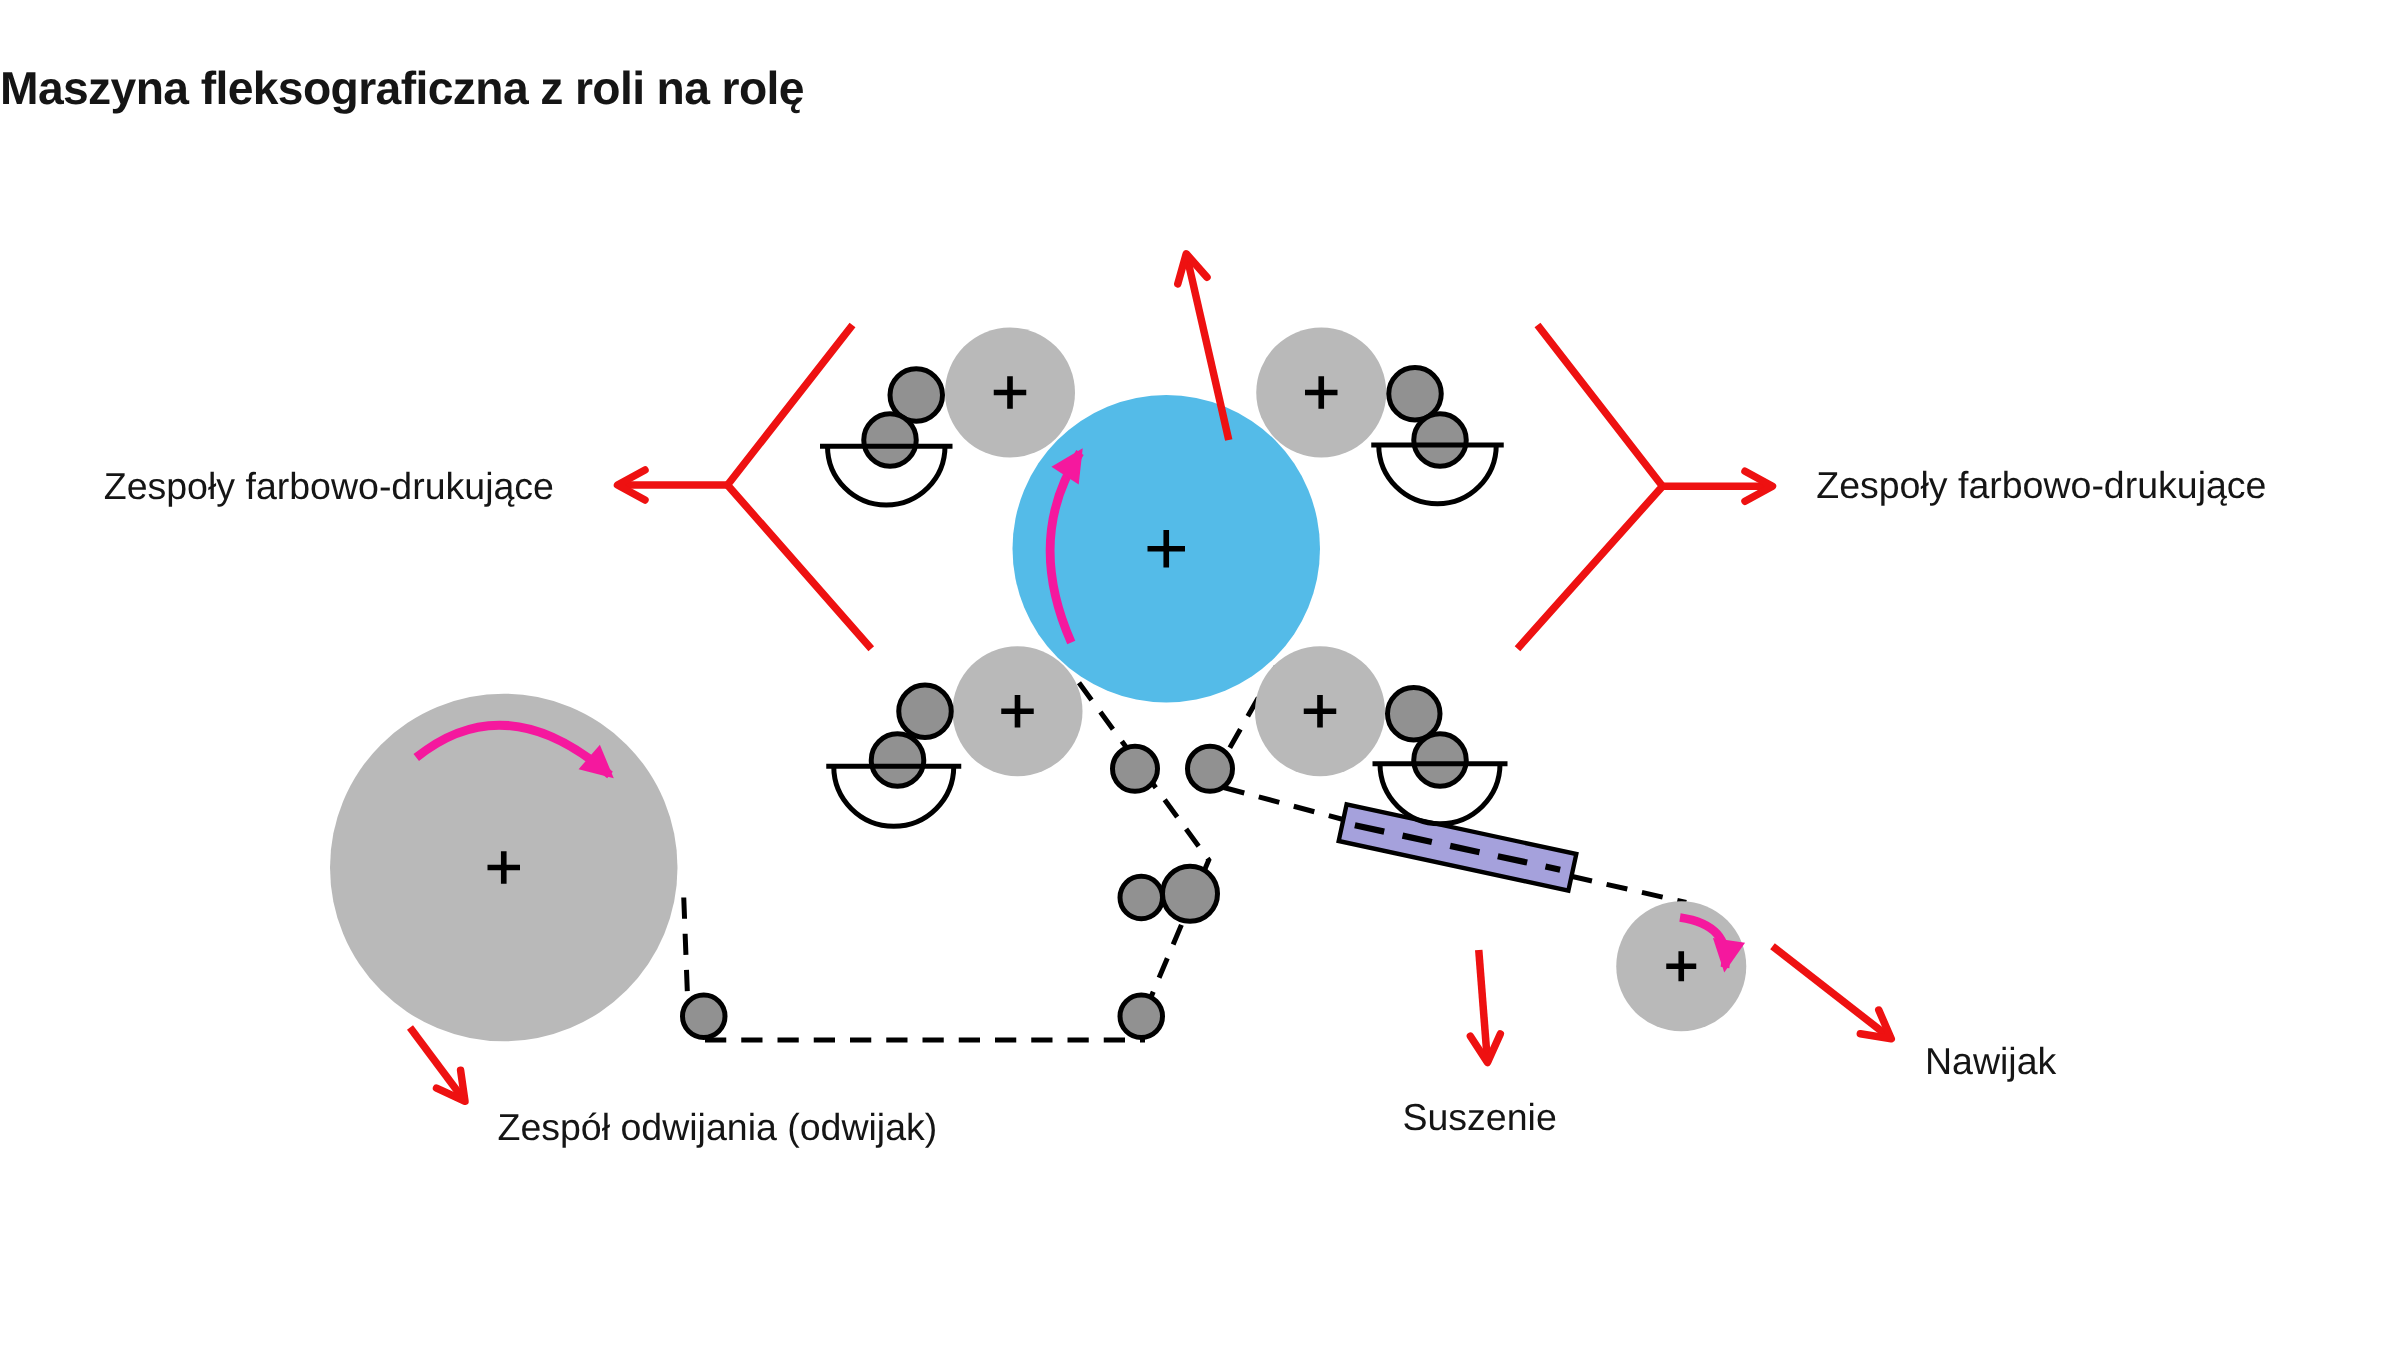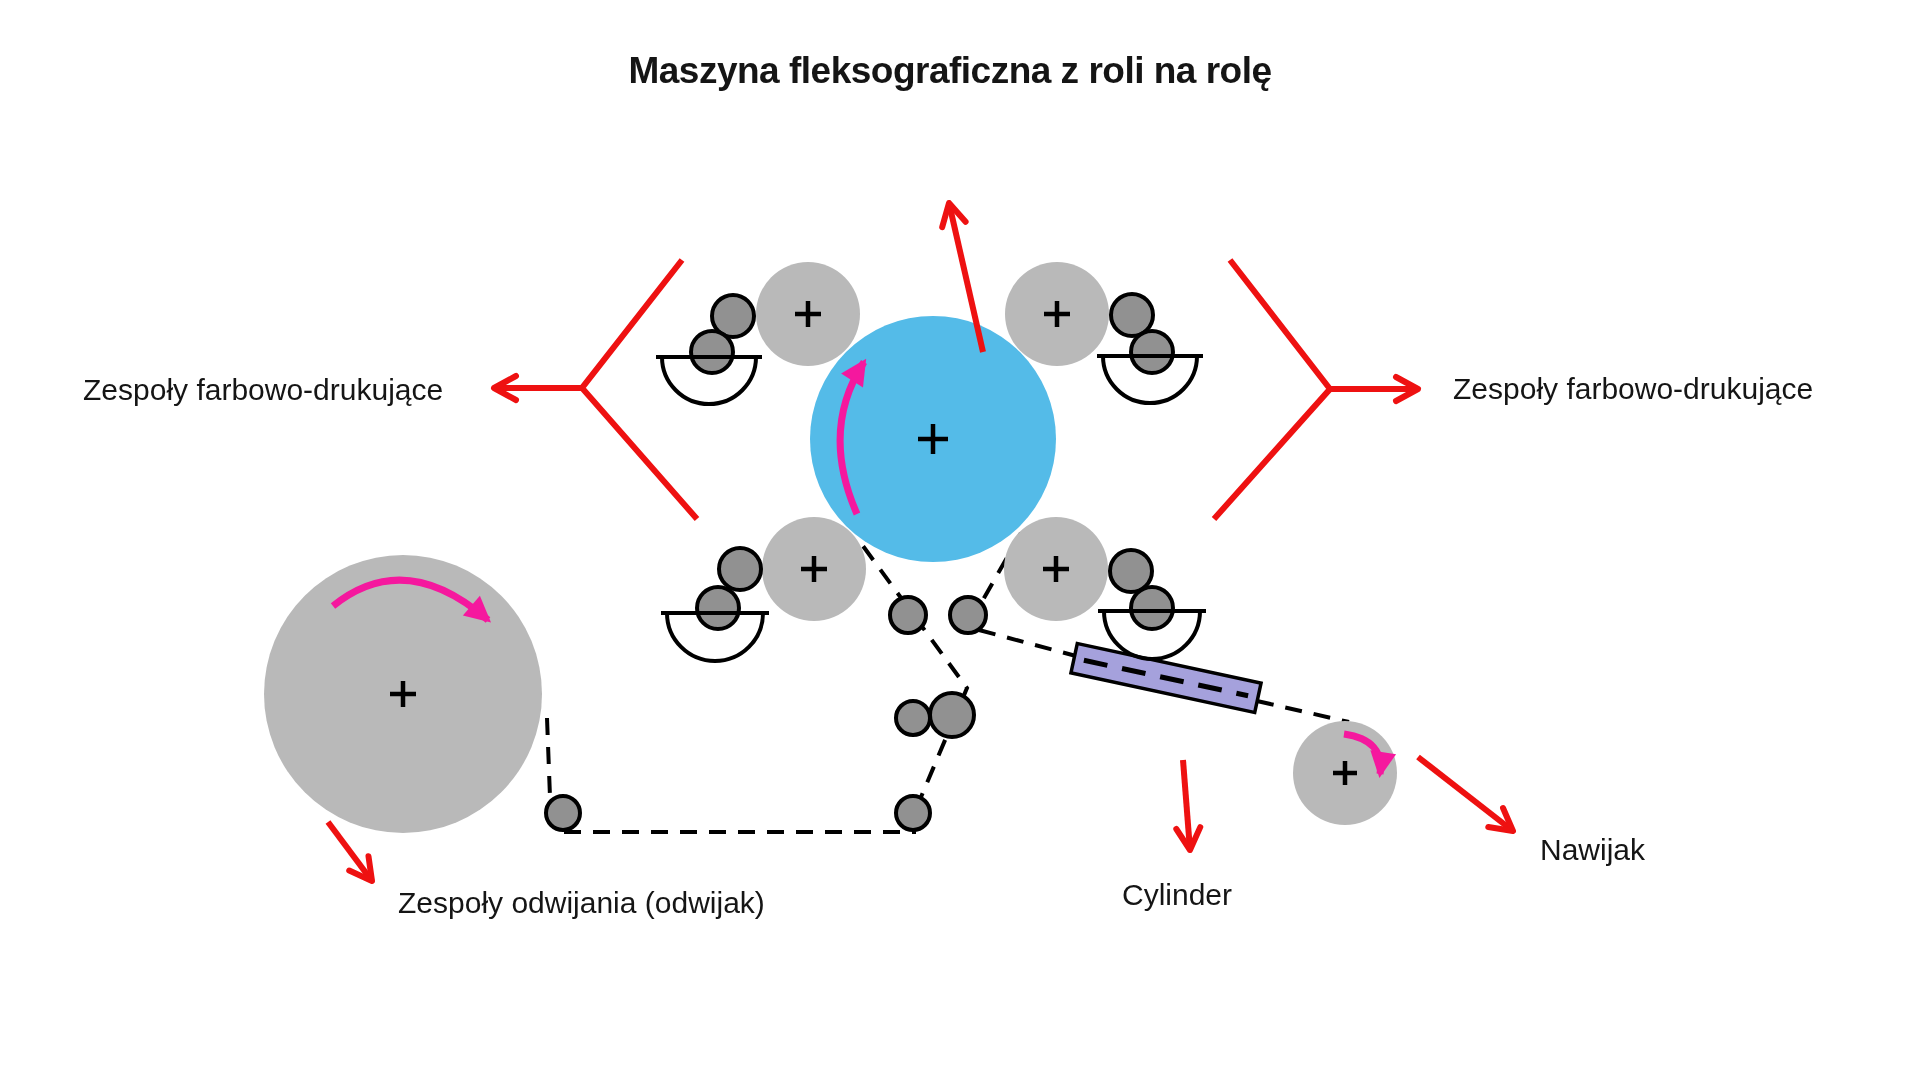--- a/index.html
+++ b/index.html
@@ -1,21 +1,21 @@
 <!DOCTYPE html>
 <html><head>
 <meta charset="utf-8">
 <style>
   html,body{margin:0;padding:0;background:#fff;}
   body{width:1920px;height:1080px;position:relative;overflow:hidden;
        font-family:"Liberation Sans", sans-serif;color:#111;}
   .stage{position:absolute;left:0;top:0;width:1920px;height:1080px;}
   svg{position:absolute;left:0;top:0;}
   .lbl{position:absolute;white-space:nowrap;font-size:30px;line-height:36px;color:#151515;}
-  .title{position:absolute;left:0;top:50px;width:1900px;text-align:center;
+  .title{position:absolute;left:0;top:50px;width:1900px;
          font-size:37px;font-weight:bold;letter-spacing:-0.5px;color:#151515;}
   
   .web{stroke:#000;stroke-width:4;fill:none;stroke-dasharray:17 12;}
   .redln{stroke:#ee1111;stroke-width:6;fill:none;}
   .mag{stroke:#f5189e;stroke-width:7;fill:none;}
   .cylgray{fill:#b9b9b9;}
   .rollsm{fill:#919191;stroke:#000;stroke-width:4;}
   .pan{fill:none;stroke:#000;stroke-width:4;}
   .plus{stroke:#000;stroke-width:4.5;fill:none;}
   .dryerbox{fill:#a5a1dc;stroke:#000;stroke-width:3.5;}
@@ -132,18 +132,18 @@
     </g>
   </svg>
 
   <div class="title">Maszyna fleksograficzna z roli na rolę</div>
 
 
   <div class="lbl" style="left:83px;top:372px;">Zespoły farbowo-drukujące</div>
 
   <div class="lbl" style="left:1453px;top:371px;">Zespoły farbowo-drukujące</div>
 
-  <div class="lbl" style="left:398px;top:885px;">Zespoły odwijania (odwijak)</div>
+  <div class="lbl" style="left:398px;top:885px;">Zespół odwijania (odwijak)</div>
 
-  <div class="lbl" style="left:1122px;top:877px;">Cylinder</div>
+  <div class="lbl" style="left:1122px;top:877px;">Suszenie</div>
 
   <div class="lbl" style="left:1540px;top:832px;text-align:right;">Nawijak</div>
 </div>
 
 </body></html>

